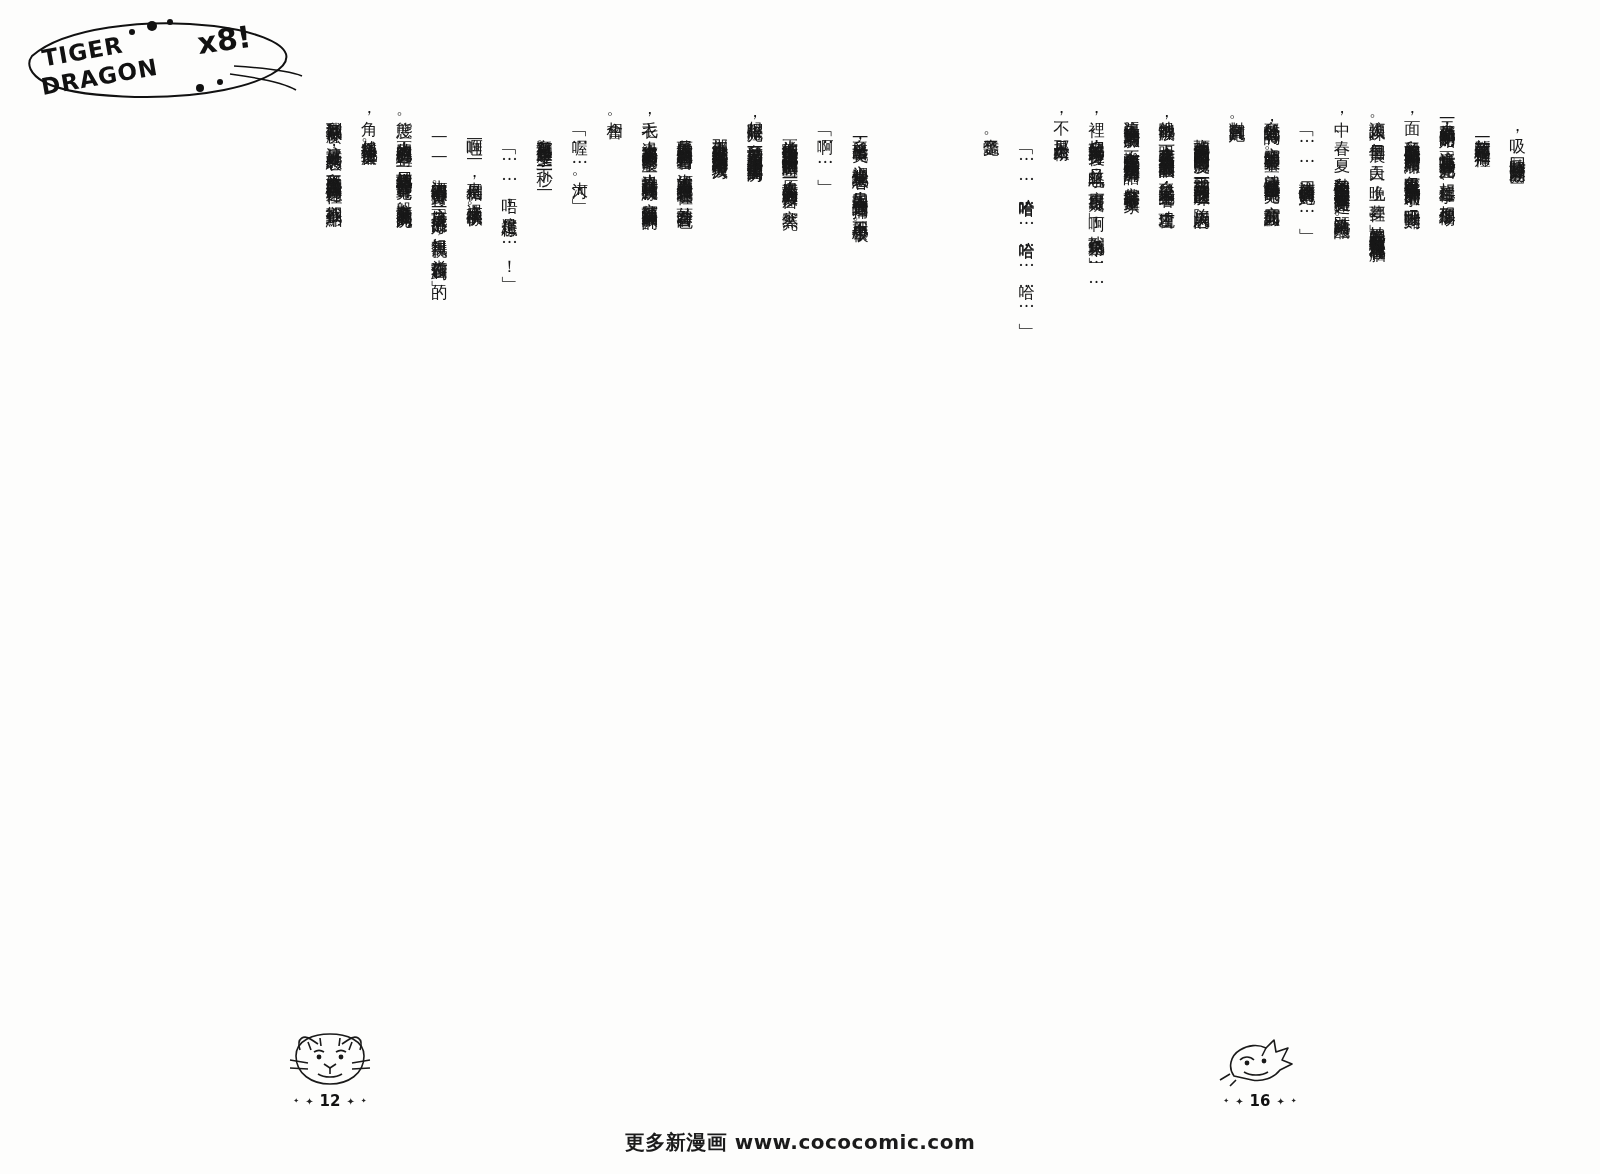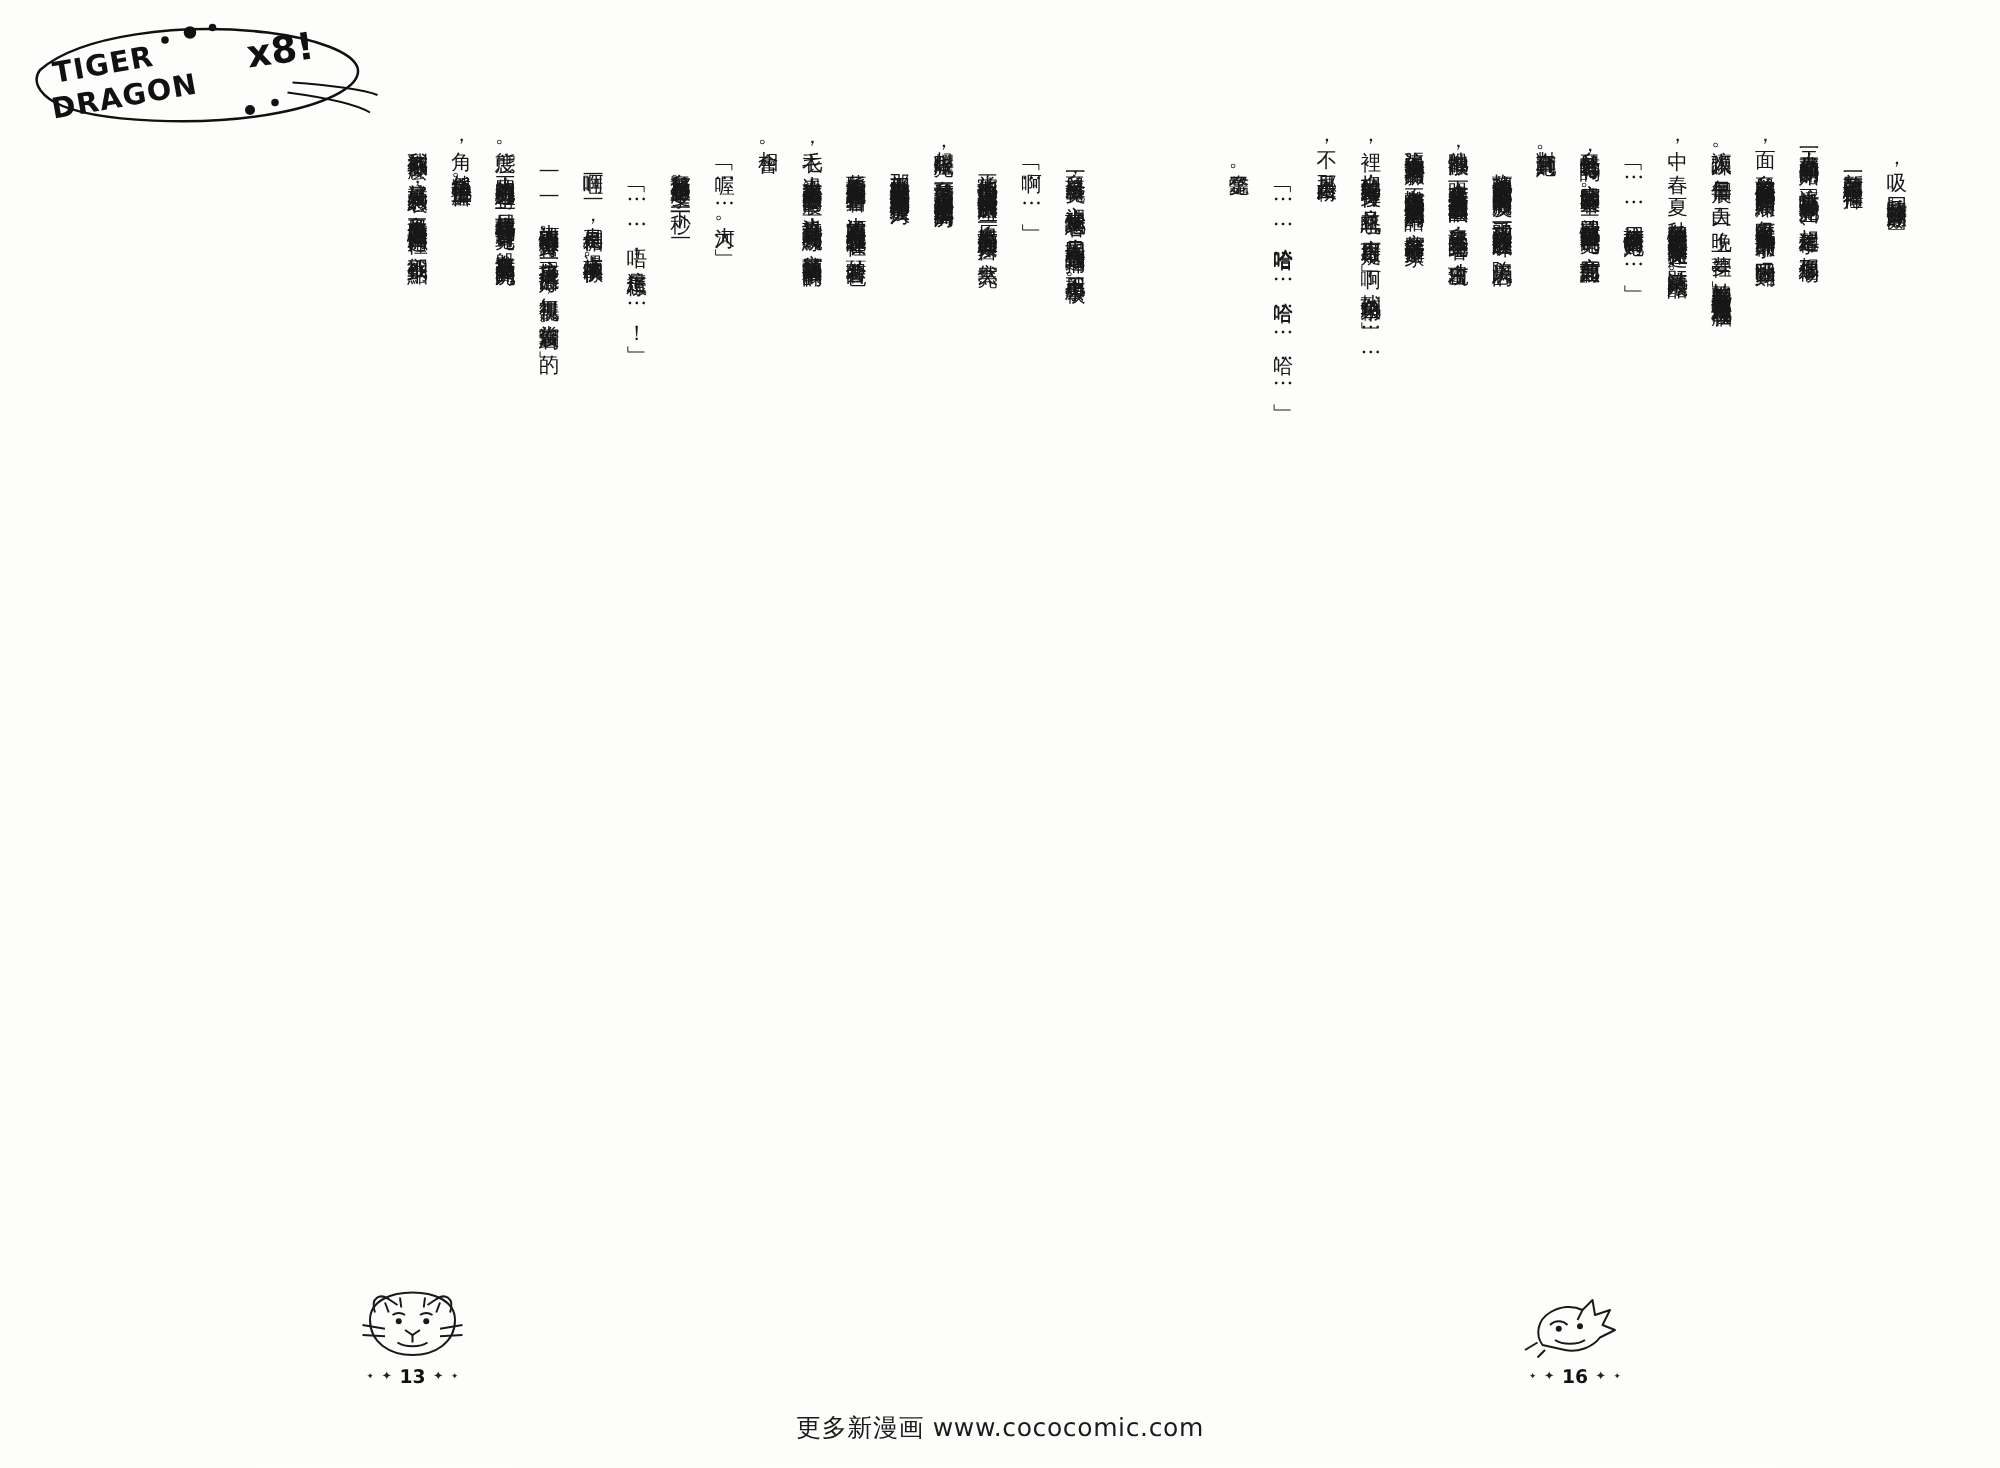--- a/index.html
+++ b/index.html
@@ -96,21 +96,21 @@
   .star.sm { font-size: 7px; }
 
   
   .watermark {
     position: absolute;
     bottom: 18px;
     left: 0; right: 0;
     text-align: center;
     font-family: "DejaVu Sans", "Liberation Sans", sans-serif;
     font-size: 20px;
-    font-weight: normal;
+    font-weight: bold;
     color: #1b1b1b;
     letter-spacing: 0.5px;
   }
 </style>
 </head>
 <body>
 
 <div class="page">
 
   <div class="logo">
@@ -200,21 +200,21 @@
         </g>
         <g fill="#1a1a1a">
           <circle cx="35" cy="27" r="2.4"></circle>
           <circle cx="57" cy="27" r="2.4"></circle>
         </g>
       </svg>
     </div>
     <div class="pagenum-row">
       <span class="star sm">✦</span>
       <span class="star">✦</span>
-      <span>13</span>
+      <span>12</span>
       <span class="star">✦</span>
       <span class="star sm">✦</span>
     </div>
   </div>
 
   <div class="footer-deco right">
     <div class="deco-art">
       <svg width="92" height="58" viewBox="0 0 92 58" xmlns="http://www.w3.org/2000/svg">
         <g fill="none" stroke="#1a1a1a" stroke-width="1.6" stroke-linejoin="round">
           <path d="M20 46 C 14 38, 16 26, 26 20 C 34 15, 44 14, 52 18 L 60 10 L 62 22 L 74 18 L 68 30 L 78 34 L 66 40 C 60 48, 48 52, 38 50 Z"></path>

